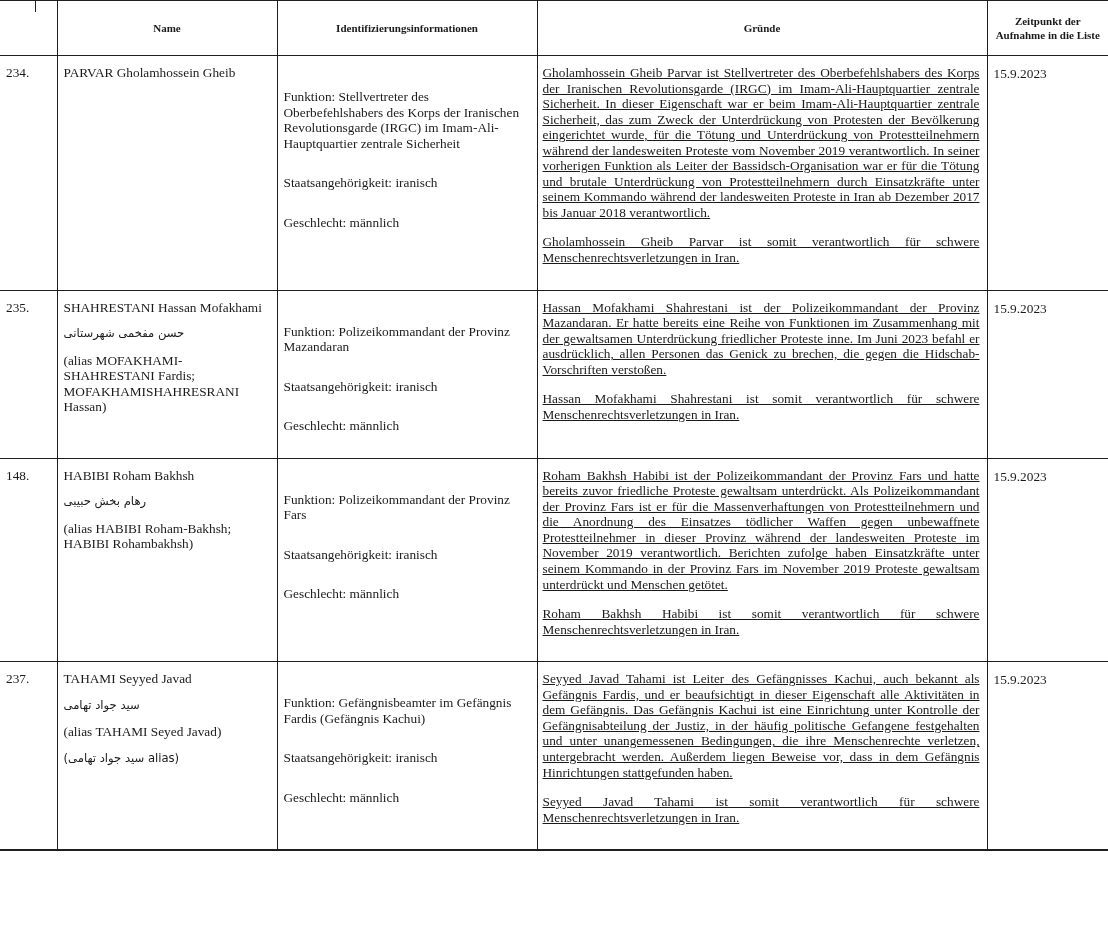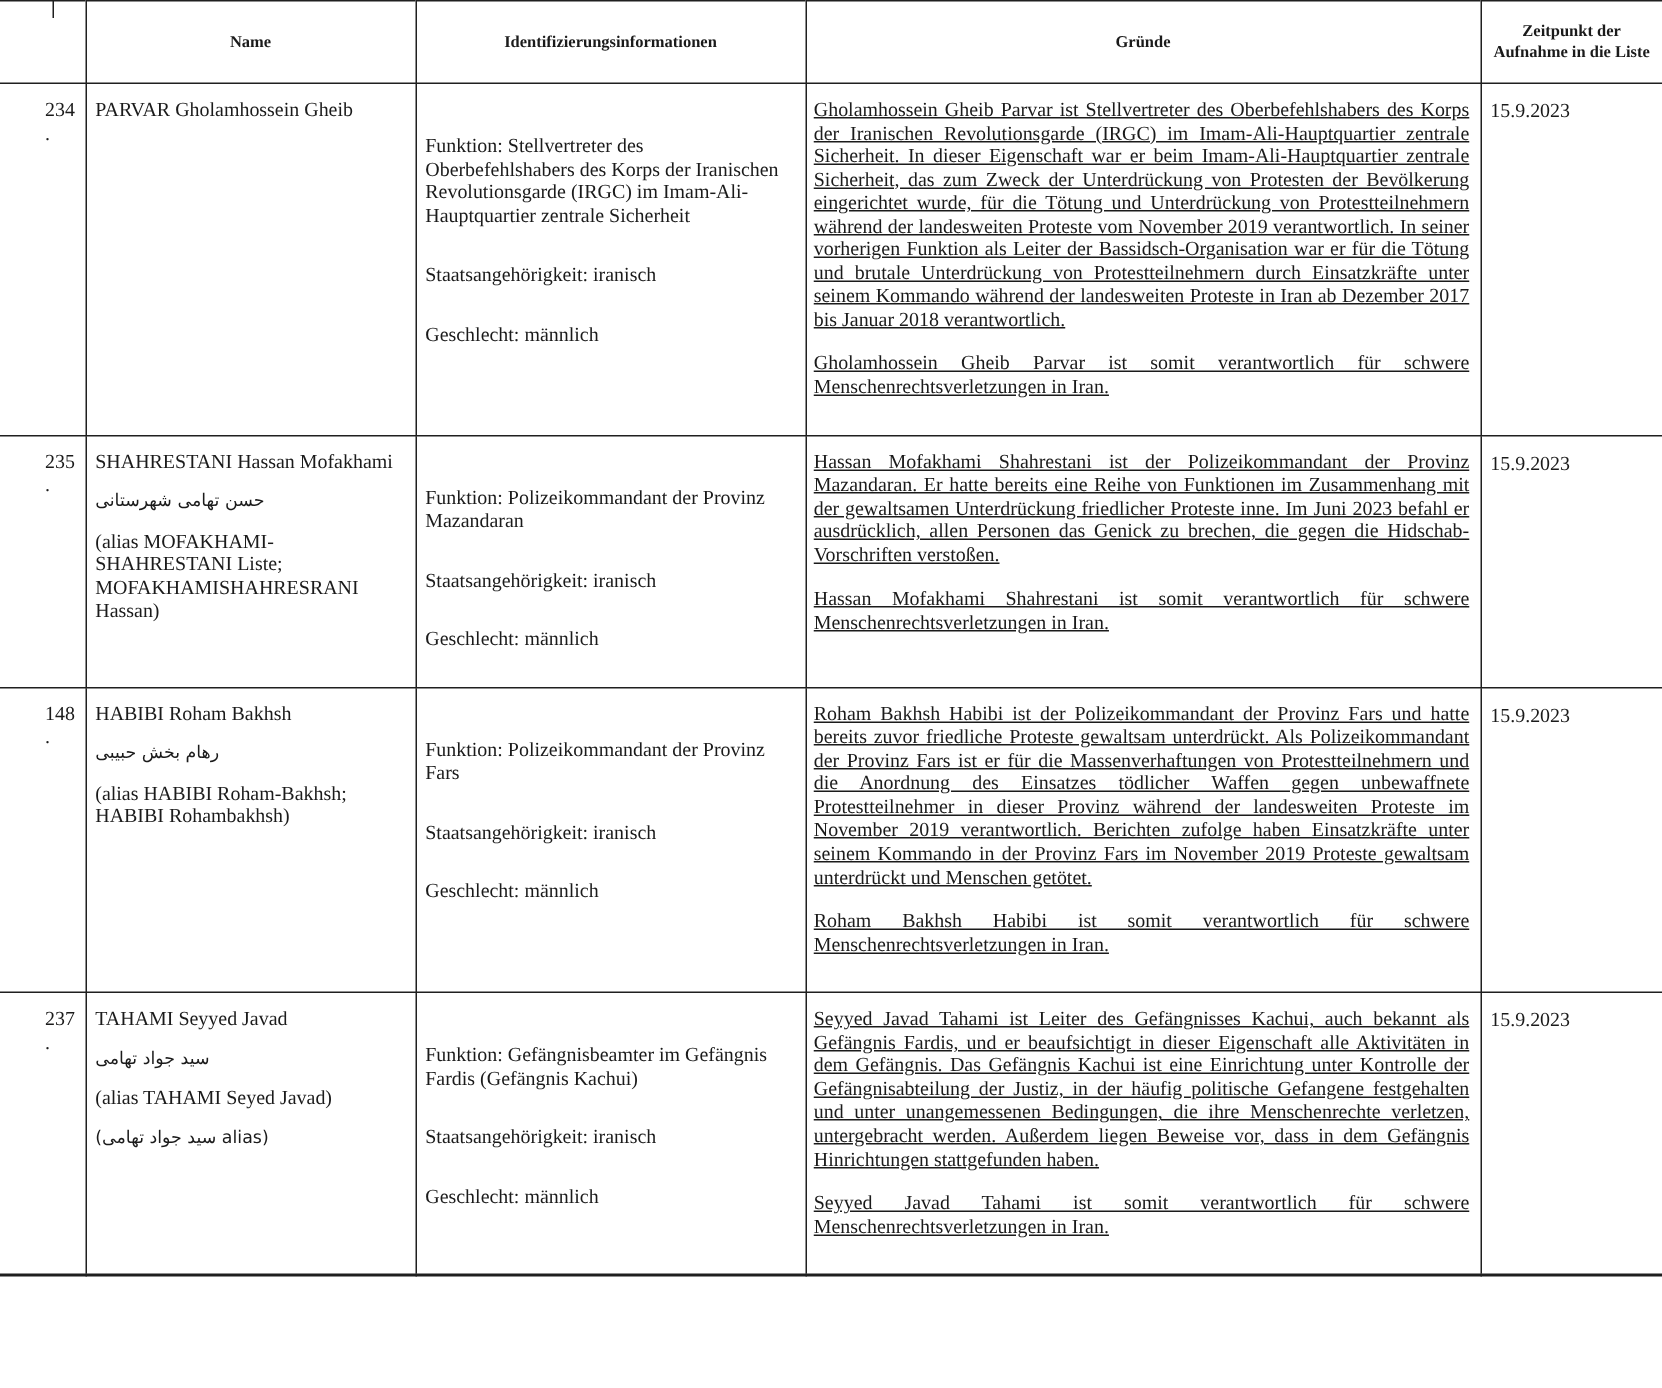--- a/index.html
+++ b/index.html
@@ -43,21 +43,21 @@
     font-weight:bold;
     font-size:11px;
     line-height:1.28;
     border-bottom:1px solid var(--rule);
     padding:4px 6px;
   }
   tbody td{border-bottom:1px solid var(--rule);}
   tbody tr:last-child td{border-bottom:none;}
   td p{margin:0 0 13px 0;}
   td p:last-child{margin-bottom:0;}
-  td.c-num{padding-left:30px;}
+  td.c-num{padding-left:6px;}
   td.c-name p{margin-bottom:12px;}
   td.c-id p{margin-bottom:14px;margin-top:24px;}
   td.c-reasons{padding-left:5px;padding-right:7px;text-decoration:underline;}
   td.c-reasons p{margin-bottom:14px;text-align:justify;}
   td.c-date{padding-top:10px;}
   .rtl{
     direction:rtl;
     text-align:left;
     font-family:"DejaVu Sans","DejaVu Serif",sans-serif;
     font-size:11.6px;
@@ -100,22 +100,22 @@
     <td class="c-reasons">
             <p>Gholamhossein Gheib Parvar ist Stellvertreter des Oberbefehlshabers des Korps der Iranischen Revolutionsgarde (IRGC) im Imam-Ali-Hauptquartier zentrale Sicherheit. In dieser Eigenschaft war er beim Imam-Ali-Hauptquartier zentrale Sicherheit, das zum Zweck der Unterdrückung von Protesten der Bevölkerung eingerichtet wurde, für die Tötung und Unterdrückung von Protestteilnehmern während der landesweiten Proteste vom November 2019 verantwortlich. In seiner vorherigen Funktion als Leiter der Bassidsch-Organisation war er für die Tötung und brutale Unterdrückung von Protestteilnehmern durch Einsatzkräfte unter seinem Kommando während der landesweiten Proteste in Iran ab Dezember 2017 bis Januar 2018 verantwortlich.</p>
             <p>Gholamhossein Gheib Parvar ist somit verantwortlich für schwere Menschenrechtsverletzungen in Iran.</p>
           </td>
     <td class="c-date">15.9.2023</td>
   </tr>
         <tr>
     <td class="c-num">235.</td>
     <td class="c-name">
             <p>SHAHRESTANI Hassan Mofakhami</p>
-            <p class="rtl">حسن تهامی شهرستانی</p>
-            <p>(alias MOFAKHAMI-SHAHRESTANI Liste; MOFAKHAMISHAHRESRANI Hassan)</p>
+            <p class="rtl">حسن مفخمی شهرستانی</p>
+            <p>(alias MOFAKHAMI-SHAHRESTANI Fardis; MOFAKHAMISHAHRESRANI Hassan)</p>
           </td>
     <td class="c-id">
             <p>Funktion: Polizeikommandant der Provinz Mazandaran</p>
             <p>Staatsangehörigkeit: iranisch</p>
             <p>Geschlecht: männlich</p>
           </td>
     <td class="c-reasons">
             <p>Hassan Mofakhami Shahrestani ist der Polizeikommandant der Provinz Mazandaran. Er hatte bereits eine Reihe von Funktionen im Zusammenhang mit der gewaltsamen Unterdrückung friedlicher Proteste inne. Im Juni 2023 befahl er ausdrücklich, allen Personen das Genick zu brechen, die gegen die Hidschab-Vorschriften verstoßen.</p>
             <p>Hassan Mofakhami Shahrestani ist somit verantwortlich für schwere Menschenrechtsverletzungen in Iran.</p>
           </td>

